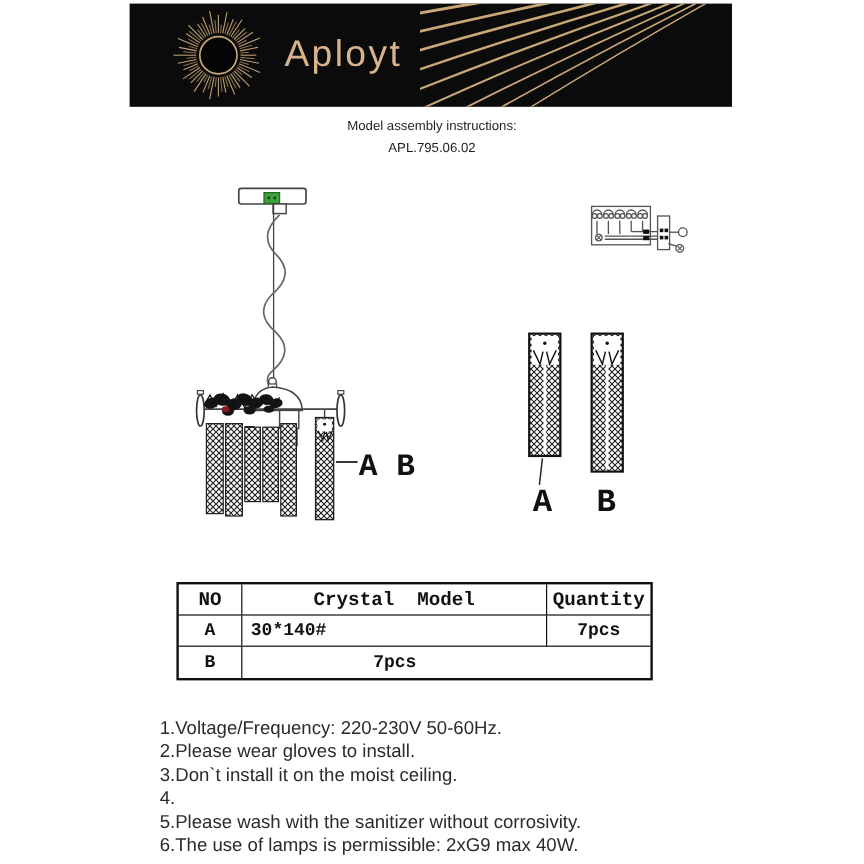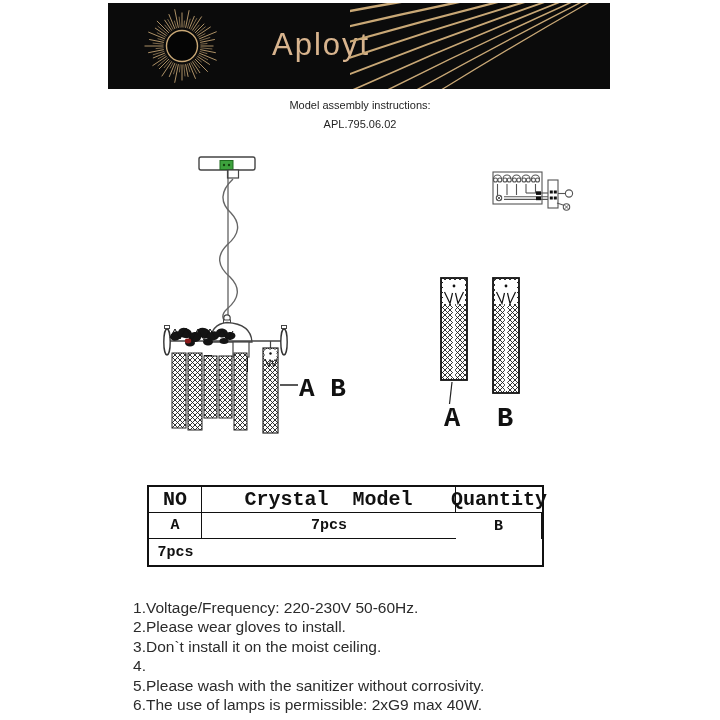--- a/index.html
+++ b/index.html
@@ -3,39 +3,39 @@
 <meta charset="utf-8">
 <style>
   html,body{margin:0;padding:0;}
   body{width:720px;height:720px;position:relative;background:#ffffff;overflow:hidden;
        font-family:"Liberation Sans",sans-serif;}
   
   .banner{position:absolute;left:108px;top:3px;width:502px;height:86px;background:#0b0b0b;overflow:hidden;}
   .banner svg{position:absolute;left:0;top:0;}
   #fan{left:auto;right:0;}
   .brand-text{position:absolute;left:129px;top:24px;font-size:31px;font-weight:400;
-      letter-spacing:2px;color:#d8b48e;margin-left:35px;}
+      letter-spacing:2px;color:#d8b48e;}
   
   .title-line{position:absolute;left:0;width:720px;text-align:center;color:#1f1f1f;
       font-weight:500;font-size:11px;}
   #title1{top:99px;}
   #title2{top:118px;}
   
   #diagram{position:absolute;left:100px;top:145px;}
   .cad-label{font-family:"Liberation Mono",monospace;font-weight:bold;fill:#111;}
   
   .tbl{position:absolute;left:147px;top:485px;border:2px solid #111;display:grid;
        grid-template-columns:53px 254px 86px;grid-auto-rows:26px;background:#fff;}
   .tbl .cell{border-right:1.5px solid #111;border-bottom:1.5px solid #111;
        display:flex;align-items:center;justify-content:center;
        font-family:"Liberation Mono",monospace;font-weight:bold;font-size:15px;color:#111;
        white-space:pre;}
   .tbl .cell.last-col{border-right:none;}
   .tbl .cell.last-row{border-bottom:none;}
-  .tbl .cell.head{font-size:20px;}
+  .tbl .cell.head{font-size:16px;}
   .tbl .cell.left{justify-content:flex-start;padding-left:7px;}
   
   .instructions{position:absolute;left:127px;top:598px;width:480px;}
   .instr-item{display:flex;height:19.4px;align-items:baseline;
       font-size:15.5px;color:#2b2b2b;line-height:19.4px;}
   .instr-num{width:19px;text-align:right;flex:0 0 19px;}
   .instr-text{margin-left:0;white-space:nowrap;}
 </style>
 </head>
 <body>
@@ -250,20 +250,21 @@
     <text class="cad-label" x="397" y="281" font-size="27">B</text>
   </g>
 </svg>
 
 <div class="tbl">
   <div class="cell head">NO</div>
   <div class="cell head">Crystal  Model</div>
   <div class="cell head last-col">Quantity</div>
 
   <div class="cell">A</div>
+  <div class="cell left">30*140#</div>
   <div class="cell last-col">7pcs</div>
 
   <div class="cell last-row">B</div>
   <div class="cell last-col last-row">7pcs</div>
 </div>
 
 <div class="instructions">
   <div class="instr-item">
     <span class="instr-num">1.</span>
     <span class="instr-text">Voltage/Frequency: 220-230V 50-60Hz.</span>

